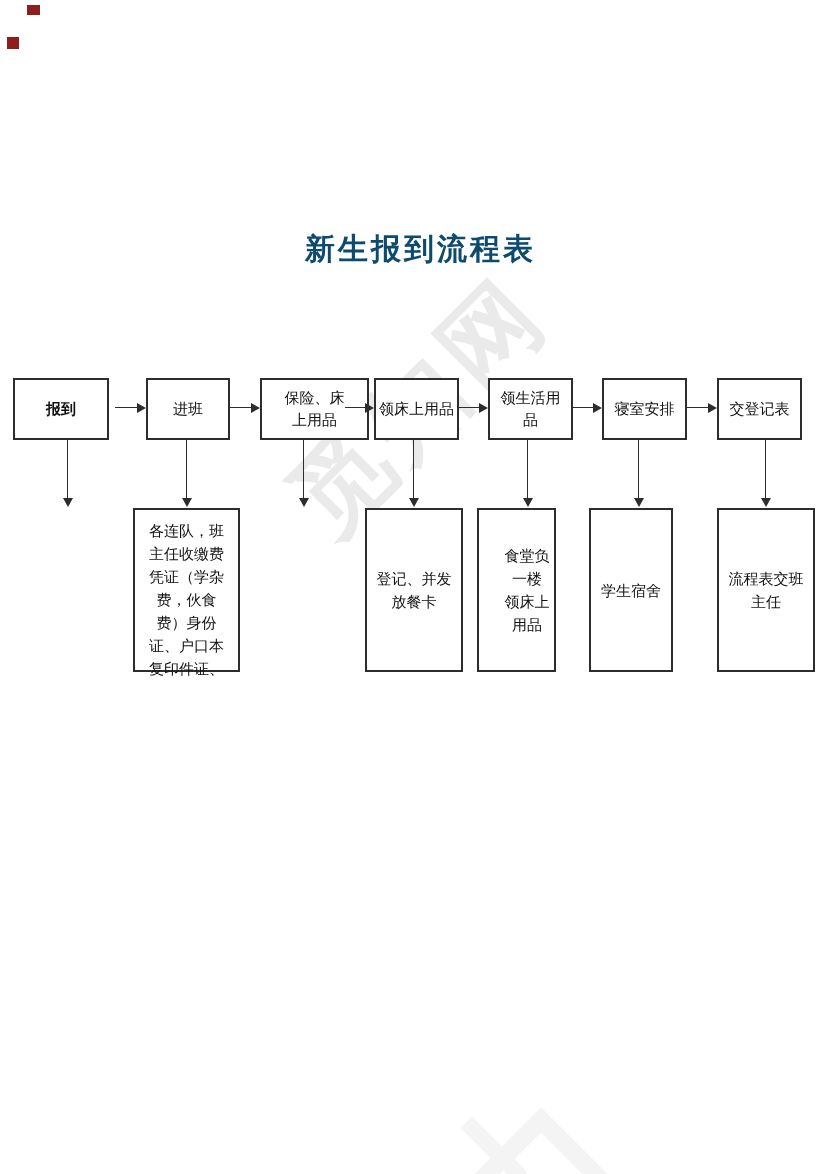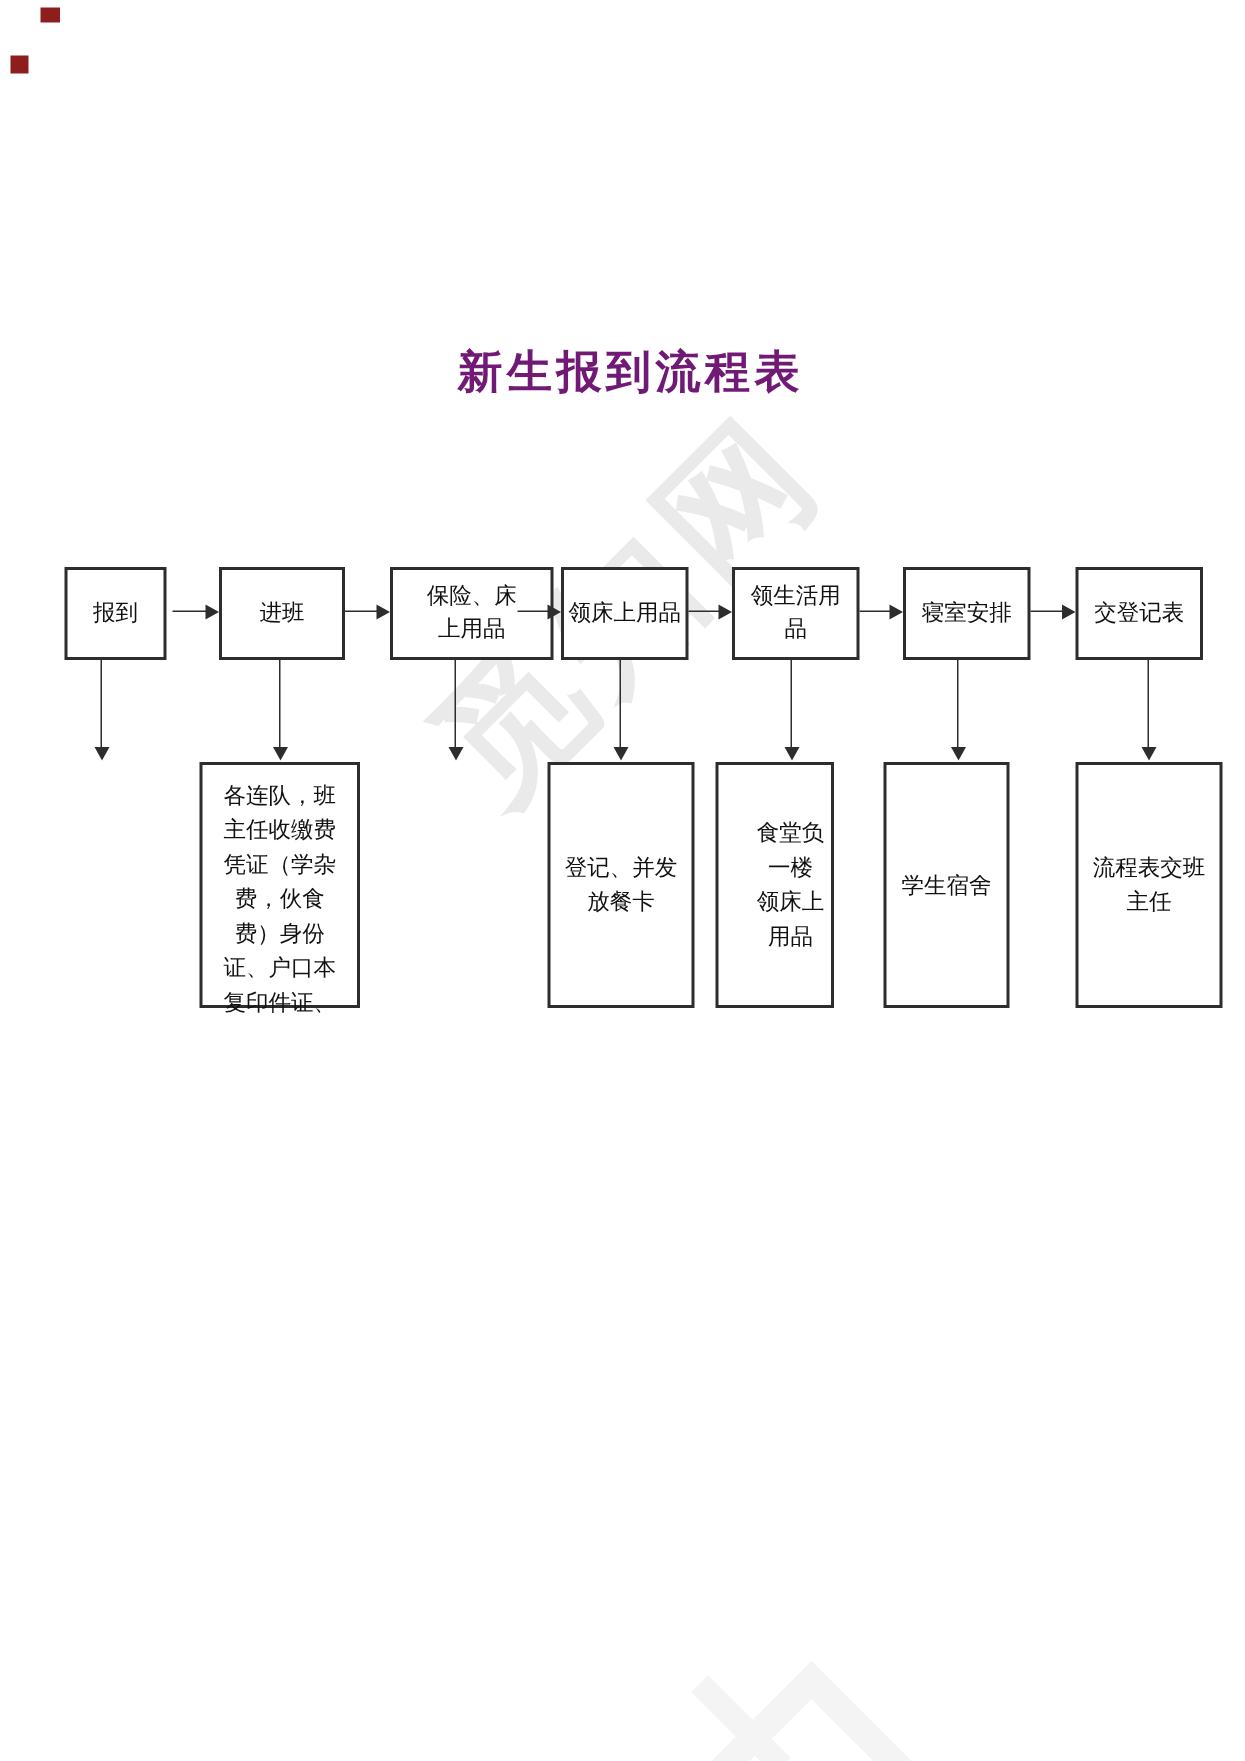--- a/index.html
+++ b/index.html
@@ -49,21 +49,21 @@
 
   
   .title {
     position: absolute;
     left: 305px; top: 231px;
     margin: 0;
     font-size: 30px;
     line-height: 36px;
     font-weight: bold;
     letter-spacing: 3px;
-    color: #701a75;
+    color: #0c4a6e;
   }
 
   
   .box {
     position: absolute;
     box-sizing: border-box;
     border: 2px solid #2d2d2d;
     background: #ffffff;
     display: flex;
     align-items: center;
@@ -100,21 +100,21 @@
 
 <div class="page">
 
   <div class="red-mark m1"></div>
   <div class="red-mark m2"></div>
 
   <div class="wm-center">觅知网</div>
 
   <h1 class="title">新生报到流程表</h1>
 
-  <div class="box top-row" style="left:43px;width:68px;">报到</div>
+  <div class="box top-row" style="left:13px;width:96px;font-weight:bold;">报到</div>
   <div class="box top-row" style="left:146px;width:84px;">进班</div>
   <div class="box top-row" style="left:260px;width:109px;">保险、床
 上用品</div>
   <div class="box top-row" style="left:374px;width:85px;">领床上用品</div>
   <div class="box top-row" style="left:488px;width:85px;">领生活用
 品</div>
   <div class="box top-row" style="left:602px;width:85px;">寝室安排</div>
   <div class="box top-row" style="left:717px;width:85px;">交登记表</div>
 
   <div class="hline" style="left:115px;width:23px;"></div>

